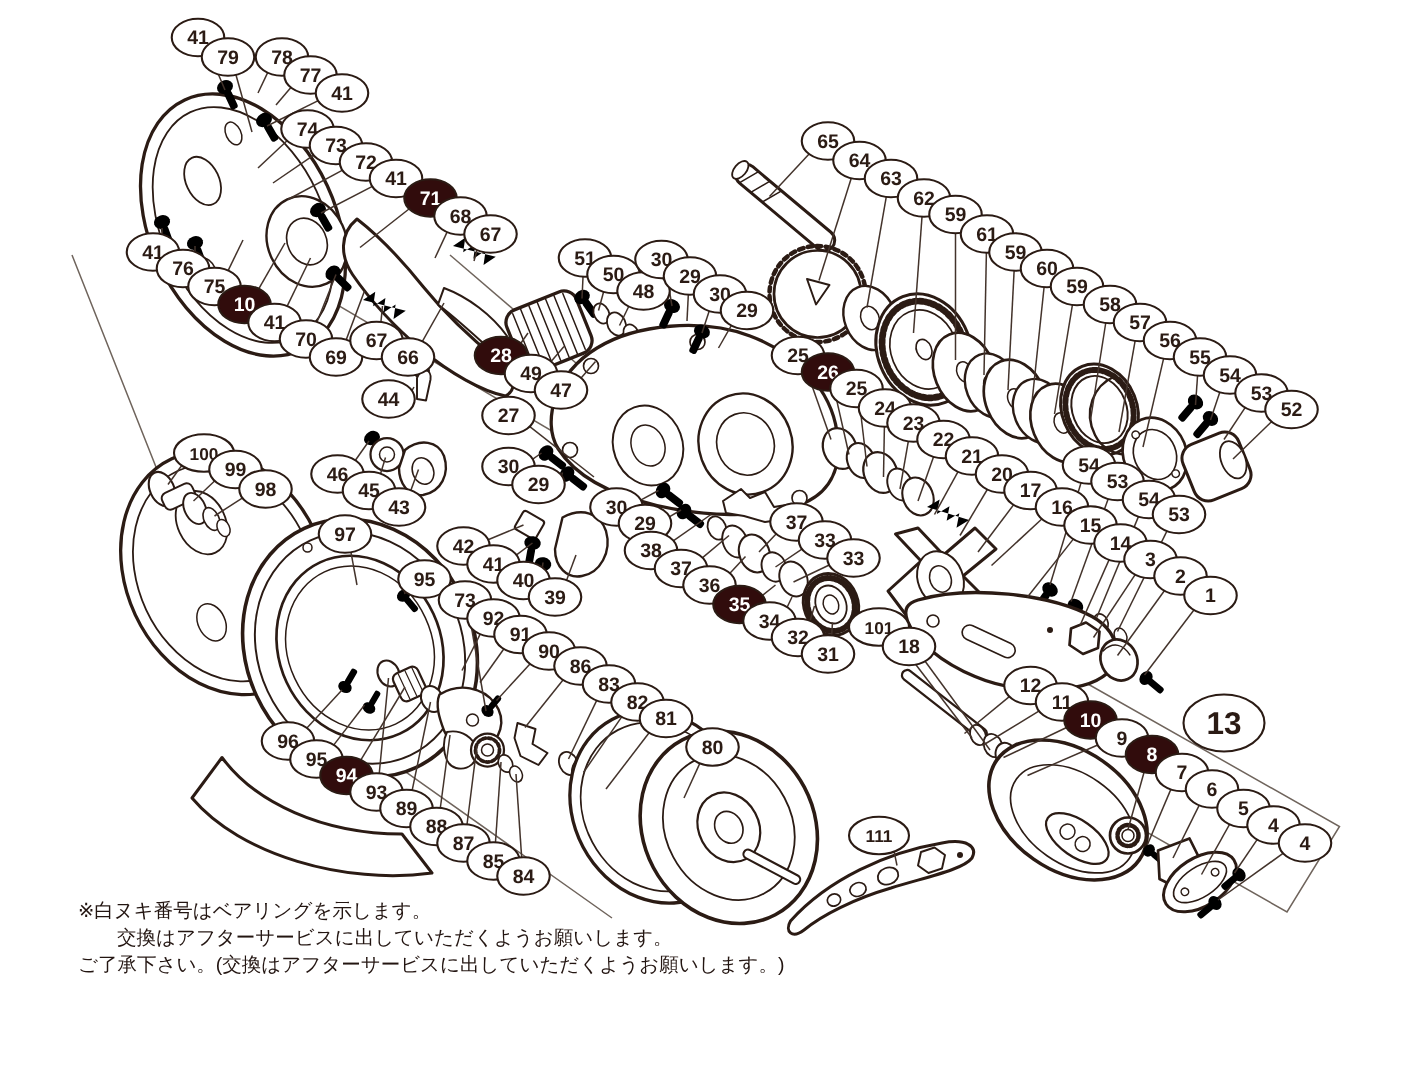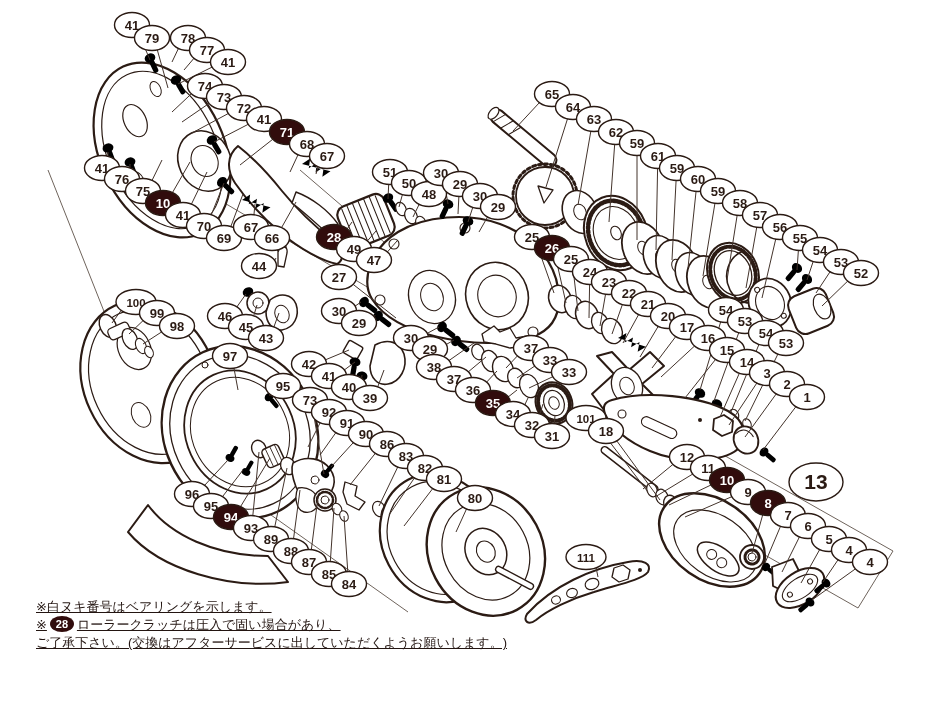--- a/index.html
+++ b/index.html
@@ -4,21 +4,21 @@
 <style>
   html,body{margin:0;padding:0;background:#fff;}
   .stage{position:relative;width:950px;height:718px;background:#fff;overflow:hidden;
          font-family:"Liberation Sans","DejaVu Sans",sans-serif;}
   svg{position:absolute;left:0;top:0;}
   #parts path,#parts ellipse,#parts rect,#parts circle,#parts polygon{
     fill:#fff;stroke:#2b1b14;stroke-width:1.6;stroke-linejoin:round;stroke-linecap:round;}
   #parts .h{fill:none !important;}
   #parts .dot{fill:#2b1b14 !important;stroke:none !important;}
   .balloon-text{font-family:"Liberation Sans","DejaVu Sans",sans-serif;font-weight:700;}
-  .notes{position:absolute;left:36px;top:598px;color:#231511;font-size:13px;line-height:18px;white-space:nowrap;text-decoration:underline;}
+  .notes{position:absolute;left:52px;top:598px;color:#231511;font-size:13px;line-height:18px;white-space:nowrap;}
   .nline{height:18px;}
   .nline.indent{padding-left:26px;}
   .nline.para{margin-top:11px;}
   .badge{display:inline-block;background:#310c0c;color:#fff;border-radius:50%;
          width:24px;height:16px;line-height:16px;text-align:center;font-size:11px;
          font-weight:700;vertical-align:1px;margin:0 3px;}
 </style>
 </head>
 <body>
 
@@ -959,16 +959,16 @@
         </g>
         <g>
           <ellipse cx="816" cy="482" rx="27" ry="19" fill="#ffffff" stroke="#2b1b14" stroke-width="1.4"></ellipse>
           <text x="816" y="482" text-anchor="middle" dy="7" class="balloon-text" font-size="21" fill="#2b1b14">13</text>
         </g>
       </g>
 </svg>
 
 <div class="notes">
   <div class="nline"><span>※白ヌキ番号はベアリングを示します。</span></div>
-  <div class="nline"><span>※</span><span class="badge">28</span><span>ローラークラッチは圧入で固い場合があり、</span></div>
+  <div class="nline indent">交換はアフターサービスに出していただくようお願いします。</div>
   <div class="nline">ご了承下さい。(交換はアフターサービスに出していただくようお願いします。)</div>
 </div>
 </div>
 
 </body></html>

